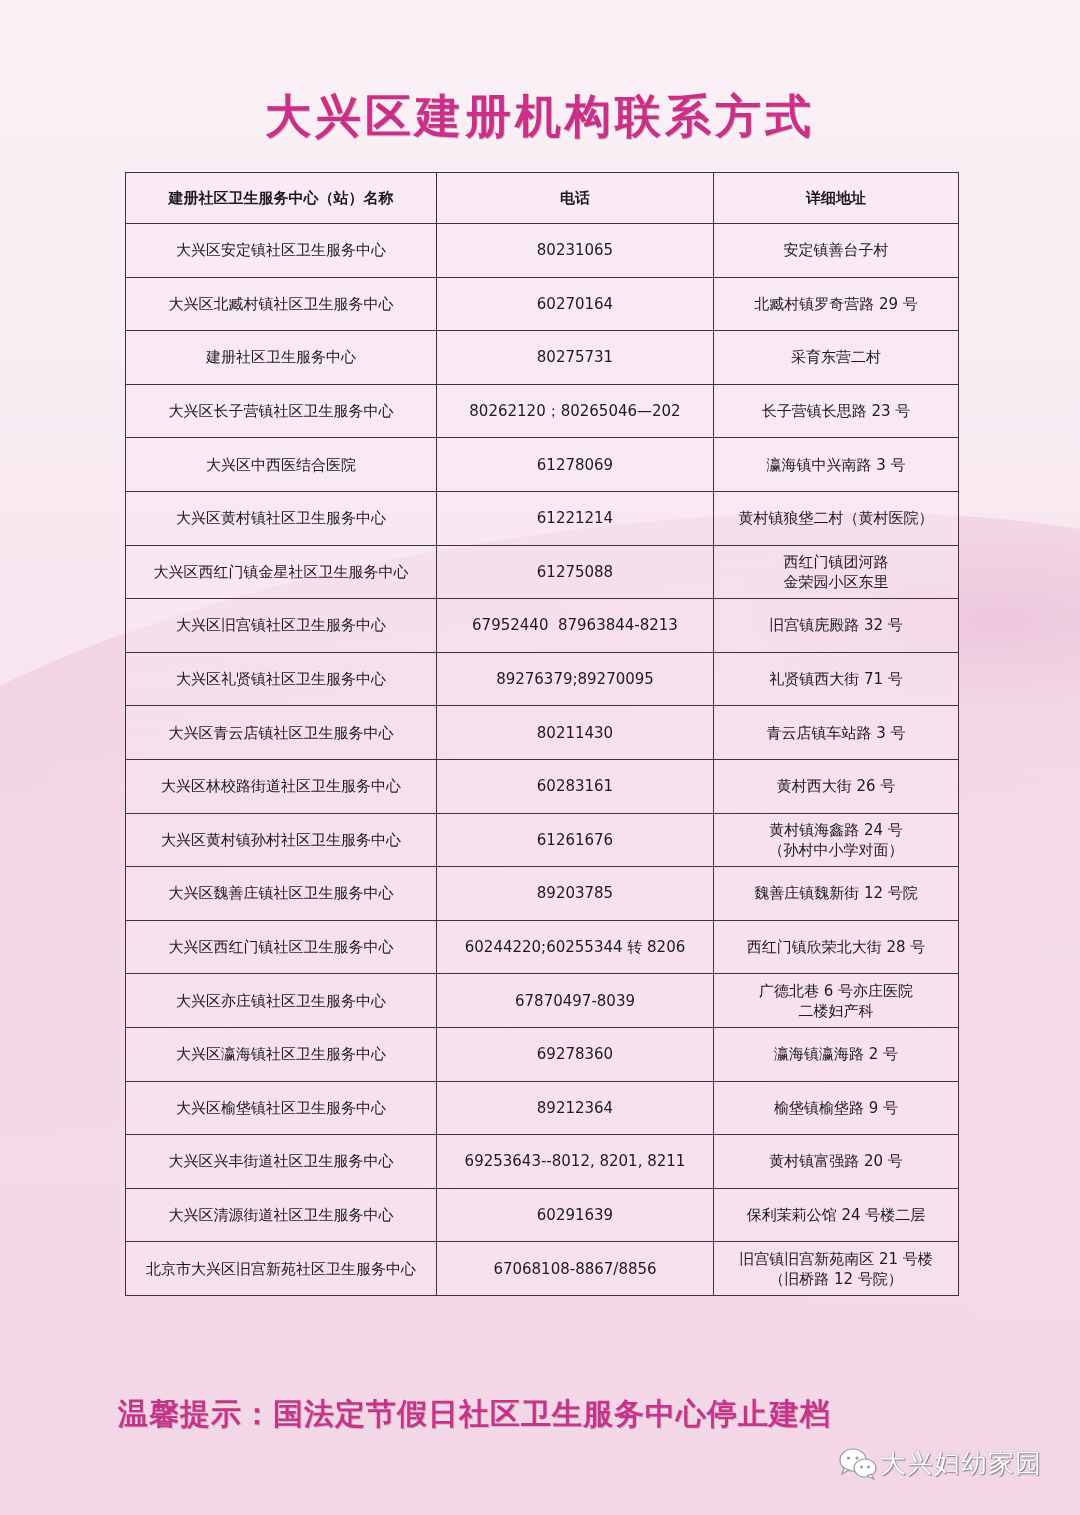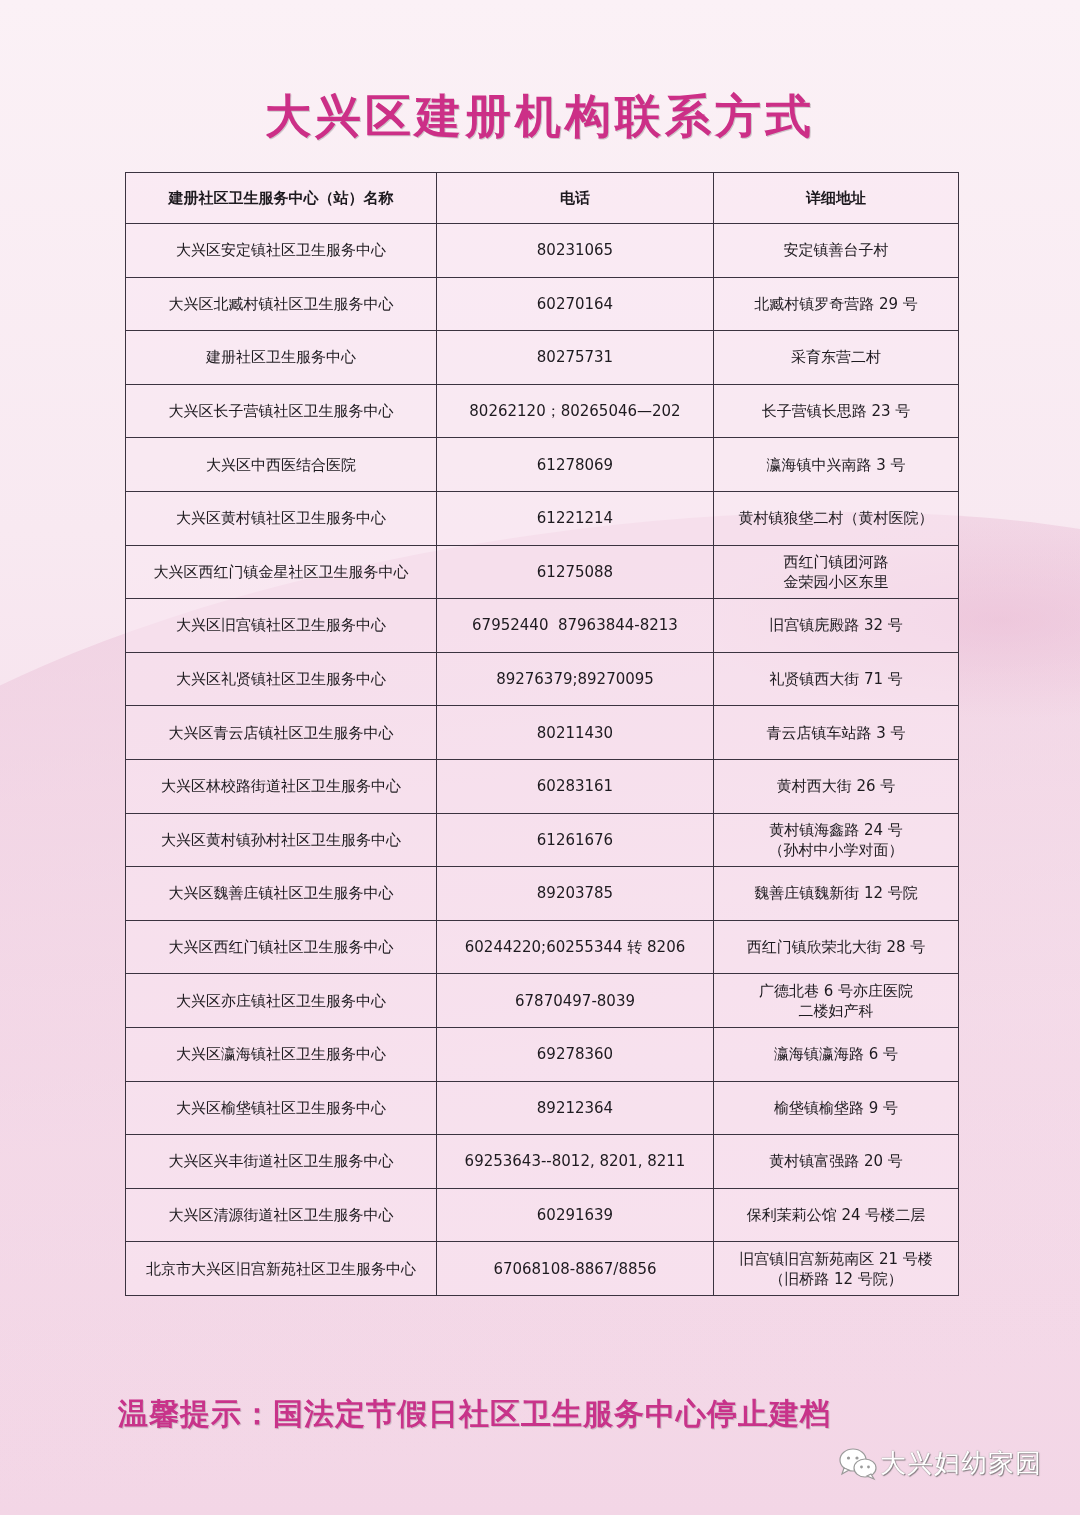--- a/index.html
+++ b/index.html
@@ -238,21 +238,21 @@
         <td style="white-space: pre;">67870497-8039</td>
         <td>
           <span class="line">广德北巷 6 号亦庄医院</span>
           <span class="line">二楼妇产科</span>
         </td>
       </tr>
       <tr class="data-row">
         <td>大兴区瀛海镇社区卫生服务中心</td>
         <td style="white-space: pre;">69278360</td>
         <td>
-          <span class="line">瀛海镇瀛海路 6 号</span>
+          <span class="line">瀛海镇瀛海路 2 号</span>
         </td>
       </tr>
       <tr class="data-row">
         <td>大兴区榆垡镇社区卫生服务中心</td>
         <td style="white-space: pre;">89212364</td>
         <td>
           <span class="line">榆垡镇榆垡路 9 号</span>
         </td>
       </tr>
       <tr class="data-row">

